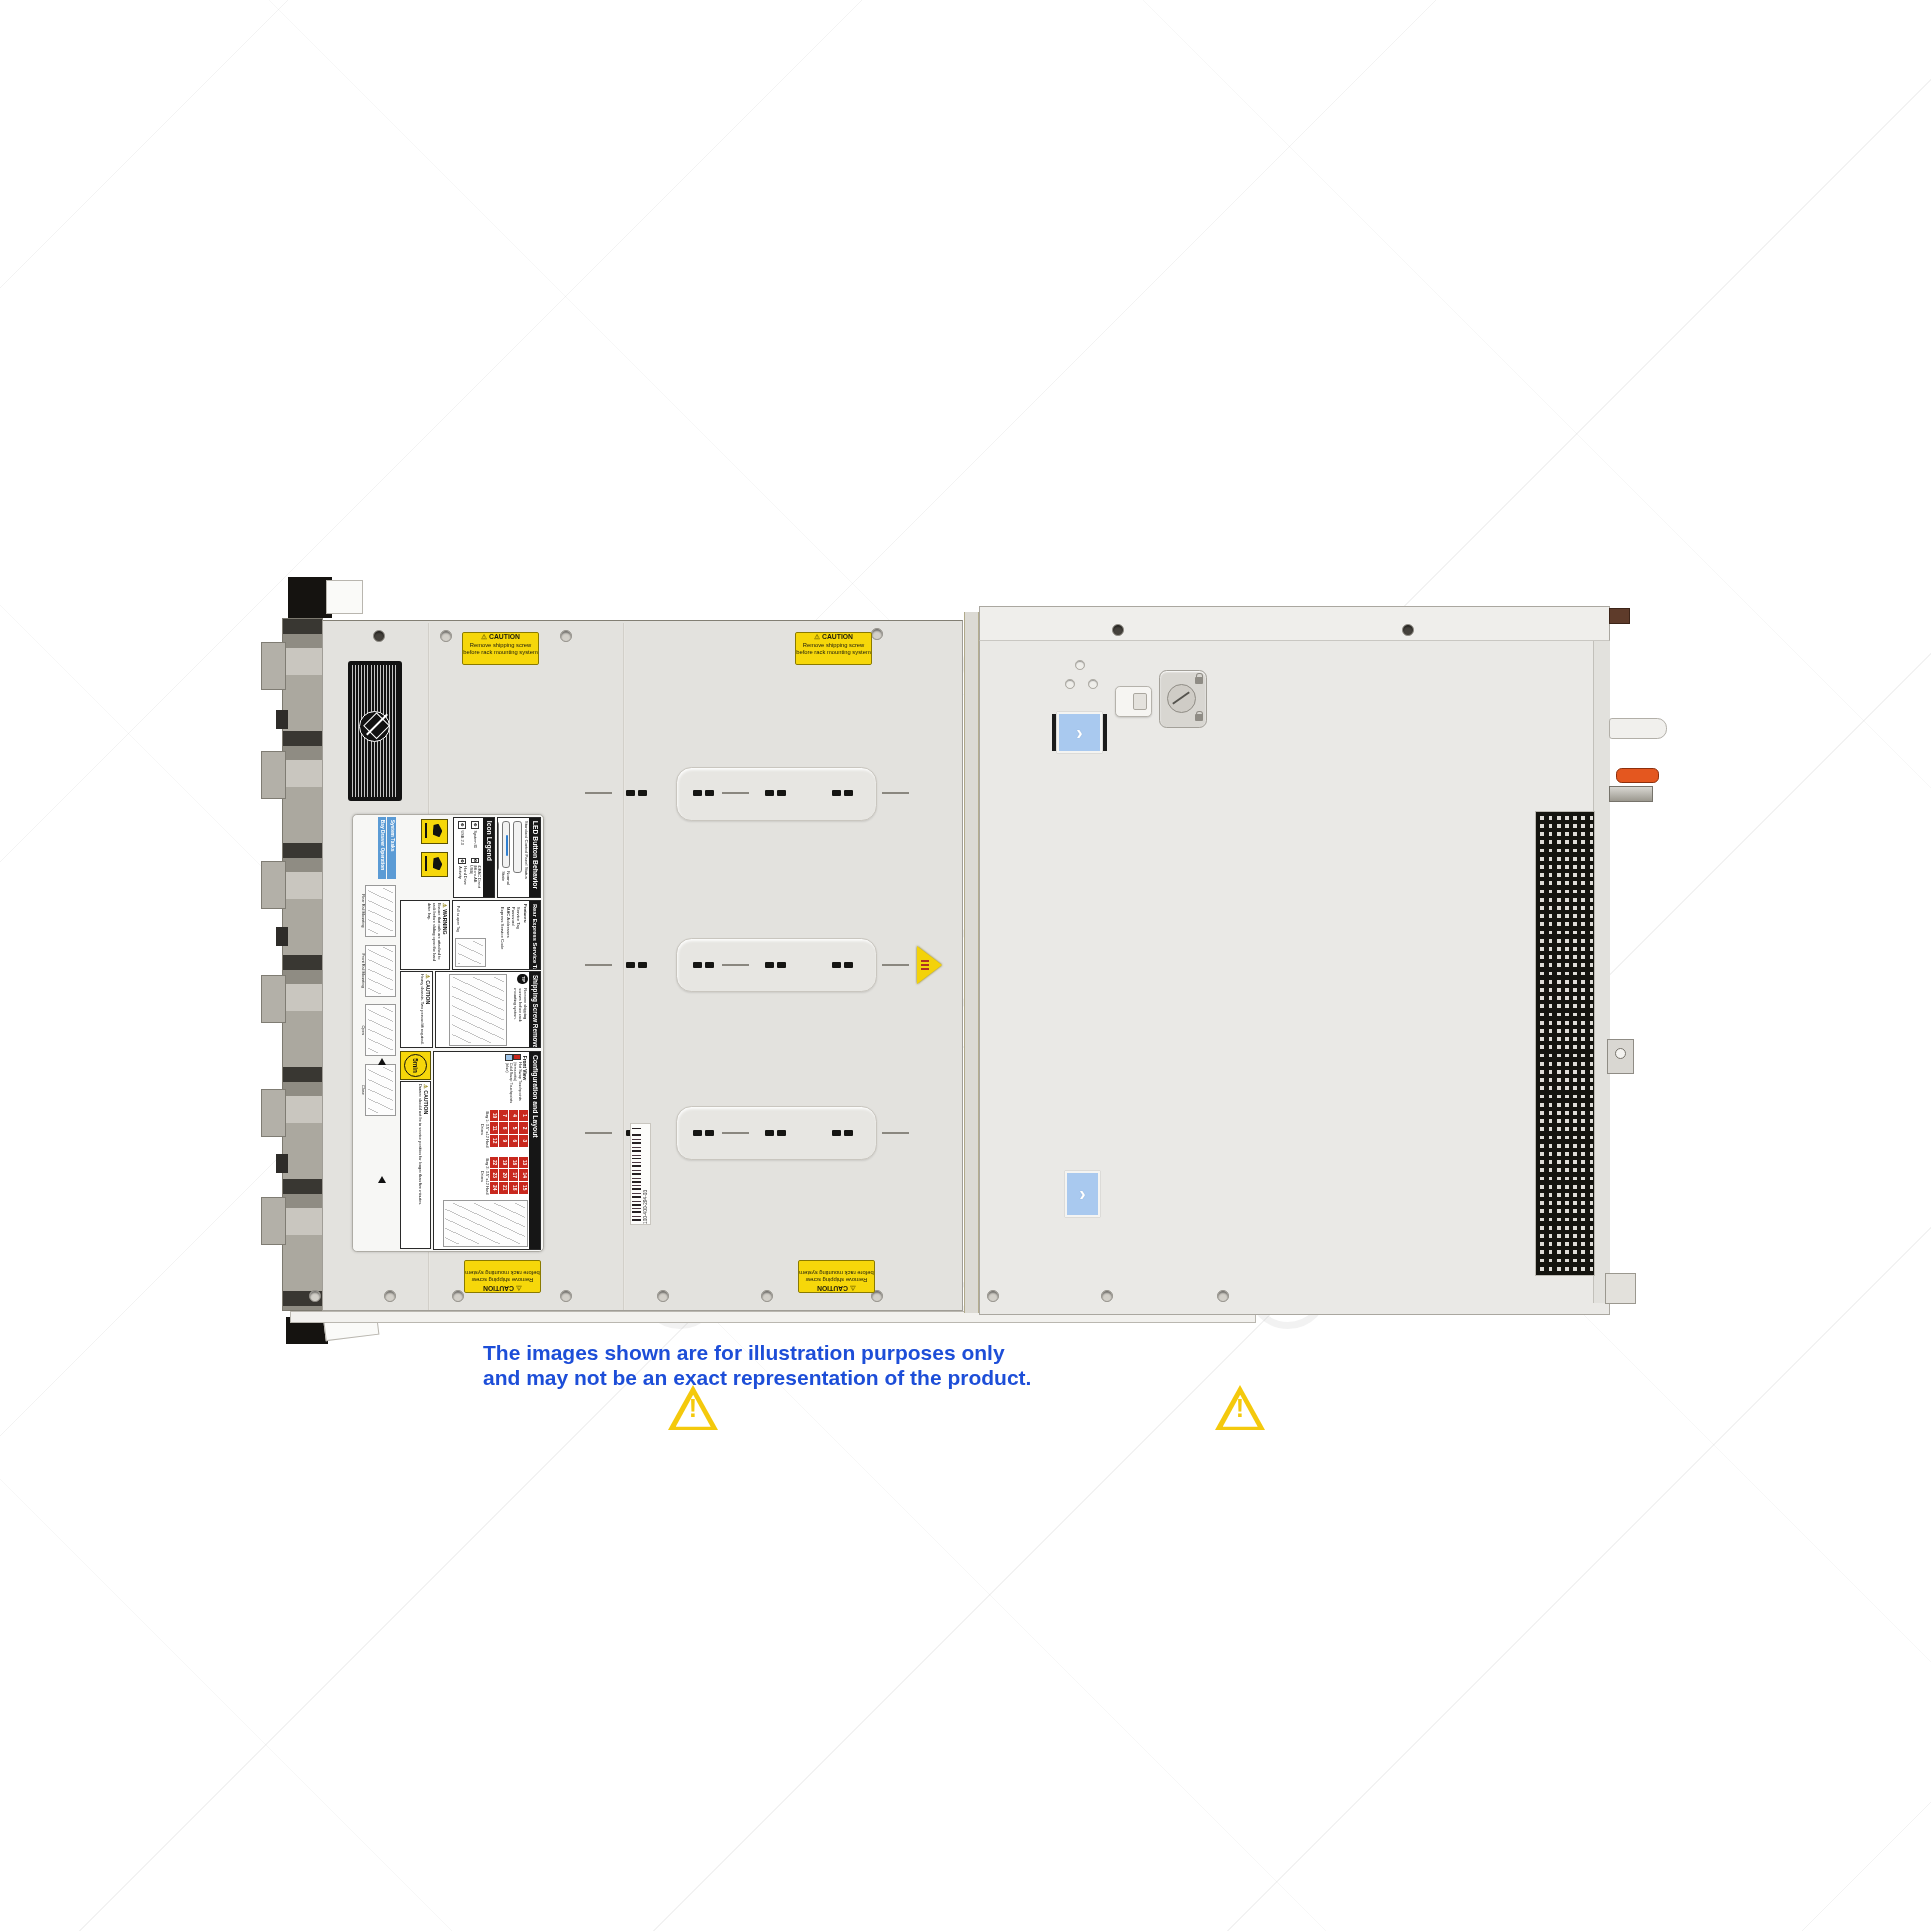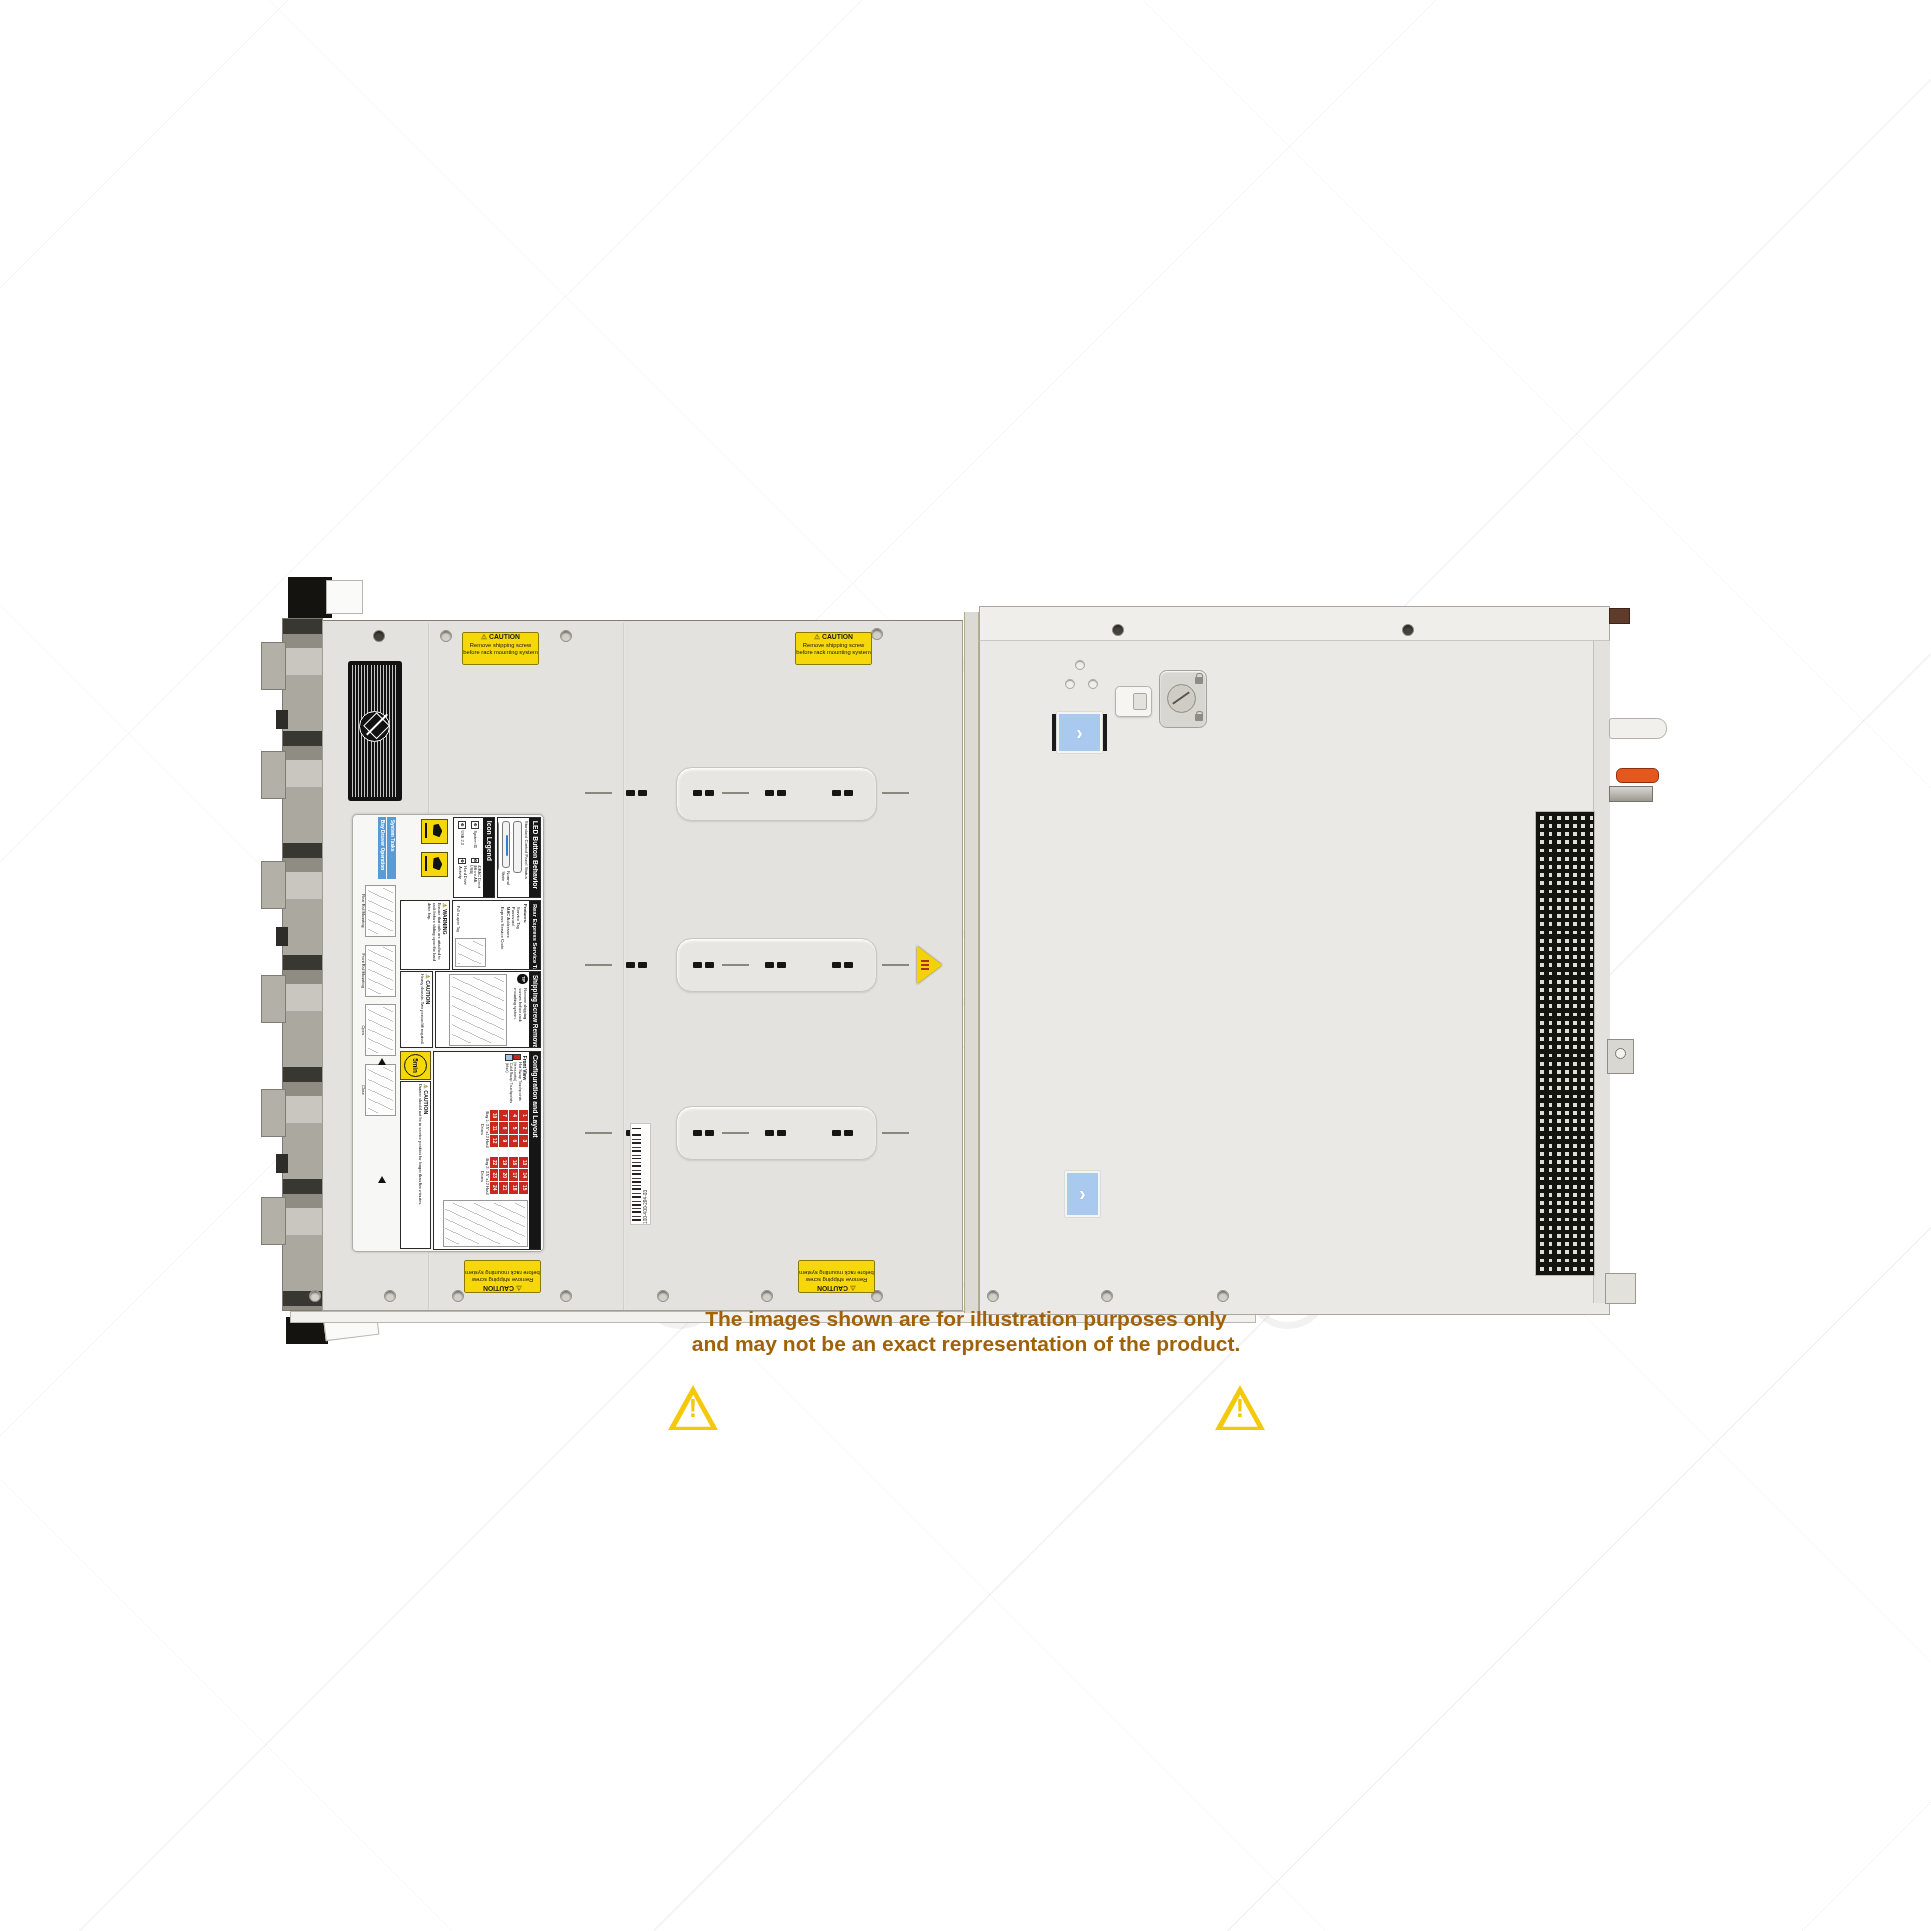--- a/index.html
+++ b/index.html
@@ -116,21 +116,21 @@
   .screw3{position:absolute;width:7.7px;height:7.7px;border-radius:50%;background:#efeeea;border:1px solid #a5a29b;box-shadow:inset 0 1px 1px rgba(0,0,0,.35);}
   
   .handle-white{position:absolute;left:1609px;top:718px;width:56px;height:19.3px;background:#f1f0ed;border:1px solid #b2afa8;border-radius:2.9px 9.7px 9.7px 2.9px;}
   .lever-orange{position:absolute;left:1616px;top:768px;width:41px;height:12.6px;background:#e4571f;border:1px solid #8d2f0c;border-radius:5.8px;}
   .latch-metal{position:absolute;left:1609px;top:786px;width:42px;height:13.5px;background:linear-gradient(180deg,#d9d7d2,#9b988f);border:1px solid #76736b;}
   .latch-mid{position:absolute;left:1607px;top:1039px;width:25px;height:33px;background:#d9d7d2;border:1px solid #8f8c85;}
   .latch-mid:after{content:"";position:absolute;left:6.8px;top:7.7px;width:9.7px;height:9.7px;border-radius:50%;background:#f4f3f0;border:1px solid #76736b;}
   .nub-brown{position:absolute;left:1609px;top:608px;width:19.3px;height:13.5px;background:#5e3b2a;border:1px solid #3c2418;}
   .foot-bottom{position:absolute;left:1605px;top:1273px;width:29px;height:29px;background:#e3e1dc;border:1px solid #9b988f;}
   
-  .disc-text{position:absolute;left:483px;top:1306px;width:966px;text-align:center;color:#a16207;font-weight:bold;font-size:21px;line-height:25px;}
+  .disc-text{position:absolute;left:483px;top:1340px;width:966px;text-align:left;color:#1d4ed8;font-weight:bold;font-size:21px;line-height:25px;}
   .warn-tri{position:absolute;width:50px;height:45px;}
   .warn-tri .outer{position:absolute;inset:0;background:#f4c90c;clip-path:polygon(50% 0,100% 100%,0 100%);}
   .warn-tri .innerw{position:absolute;left:7.7px;top:9.7px;width:35px;height:32px;background:#fff;clip-path:polygon(50% 0,100% 100%,0 100%);}
   .warn-tri .bang{position:absolute;left:0;right:0;bottom:3.9px;text-align:center;color:#f4c90c;font-weight:bold;font-size:25px;line-height:35px;}
 </style>
 </head>
 <body>
 
 <div id="canvas">
 

